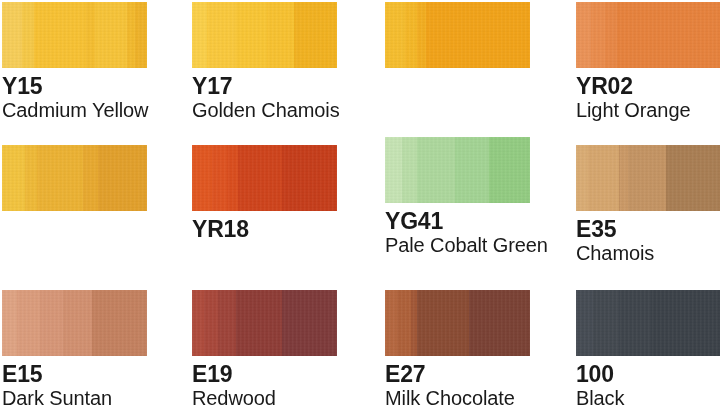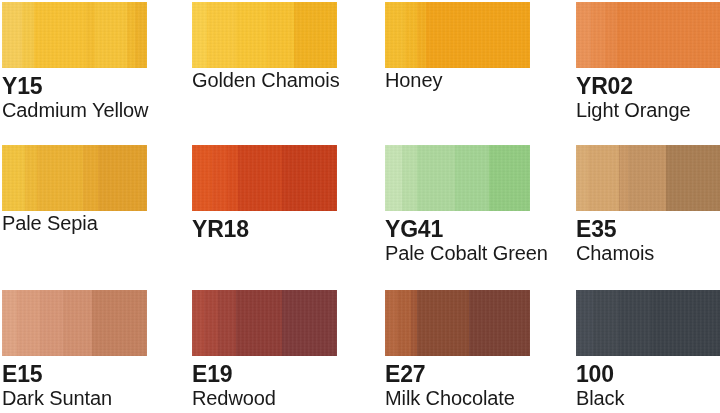--- a/index.html
+++ b/index.html
@@ -99,31 +99,31 @@
     </div>
     <div class="swatch-cell" style="left: 192px; top: 2px;">
       <div class="swatch-chip" style="width: 145px; height: 66px; background: rgb(248, 196, 47);">
         <div class="band" style="left: 0%; width: 10%; background: rgb(251, 208, 72);"></div>
         <div class="band" style="left: 10%; width: 20%; background: rgb(250, 201, 60);"></div>
         <div class="band" style="left: 30%; width: 22%; background: rgb(249, 198, 52);"></div>
         <div class="band" style="left: 52%; width: 18%; background: rgb(248, 194, 48);"></div>
         <div class="band" style="left: 70%; width: 30%; background: rgb(242, 178, 32);"></div>
         <div class="grain"></div>
       </div>
+      <div class="swatch-code">Y17</div>
       <div class="swatch-name">Golden Chamois</div>
     </div>
     <div class="swatch-cell" style="left: 385px; top: 2px;">
       <div class="swatch-chip" style="width: 145px; height: 66px; background: rgb(244, 169, 27);">
         <div class="band" style="left: 0%; width: 14%; background: rgb(246, 190, 46);"></div>
         <div class="band" style="left: 14%; width: 8%; background: rgb(245, 184, 39);"></div>
         <div class="band" style="left: 22%; width: 6%; background: rgb(243, 174, 32);"></div>
         <div class="band" style="left: 28%; width: 72%; background: rgb(242, 163, 24);"></div>
         <div class="grain"></div>
       </div>
-      <div class="swatch-name">Honey</div>
     </div>
     <div class="swatch-cell" style="left: 576px; top: 2px;">
       <div class="swatch-chip" style="width: 145px; height: 66px; background: rgb(232, 131, 60);">
         <div class="band" style="left: 0%; width: 10%; background: rgb(235, 146, 86);"></div>
         <div class="band" style="left: 10%; width: 10%; background: rgb(234, 140, 76);"></div>
         <div class="band" style="left: 20%; width: 8%; background: rgb(232, 135, 69);"></div>
         <div class="band" style="left: 28%; width: 72%; background: rgb(231, 130, 60);"></div>
         <div class="grain"></div>
       </div>
       <div class="swatch-code">YR02</div>
@@ -131,34 +131,33 @@
     </div>
     <div class="swatch-cell" style="left: 2px; top: 145px;">
       <div class="swatch-chip" style="width: 145px; height: 66px; background: rgb(235, 176, 50);">
         <div class="band" style="left: 0%; width: 16%; background: rgb(243, 196, 62);"></div>
         <div class="band" style="left: 16%; width: 8%; background: rgb(239, 186, 55);"></div>
         <div class="band" style="left: 24%; width: 32%; background: rgb(236, 178, 51);"></div>
         <div class="band" style="left: 56%; width: 10%; background: rgb(232, 169, 47);"></div>
         <div class="band" style="left: 66%; width: 34%; background: rgb(226, 160, 43);"></div>
         <div class="grain"></div>
       </div>
-      <div class="swatch-name">Pale Sepia</div>
     </div>
     <div class="swatch-cell" style="left: 192px; top: 145px;">
       <div class="swatch-chip" style="width: 145px; height: 66px; background: rgb(210, 69, 26);">
         <div class="band" style="left: 0%; width: 14%; background: rgb(225, 86, 32);"></div>
         <div class="band" style="left: 14%; width: 10%; background: rgb(222, 82, 32);"></div>
         <div class="band" style="left: 24%; width: 8%; background: rgb(218, 77, 29);"></div>
         <div class="band" style="left: 32%; width: 30%; background: rgb(207, 67, 27);"></div>
         <div class="band" style="left: 62%; width: 38%; background: rgb(198, 61, 26);"></div>
         <div class="grain"></div>
       </div>
       <div class="swatch-code">YR18</div>
     </div>
-    <div class="swatch-cell" style="left: 385px; top: 145px;">
+    <div class="swatch-cell" style="left: 385px; top: 137px;">
       <div class="swatch-chip" style="width: 145px; height: 66px; background: rgb(165, 212, 148);">
         <div class="band" style="left: 0%; width: 12%; background: rgb(198, 228, 180);"></div>
         <div class="band" style="left: 12%; width: 10%; background: rgb(186, 222, 168);"></div>
         <div class="band" style="left: 22%; width: 26%; background: rgb(173, 216, 157);"></div>
         <div class="band" style="left: 48%; width: 24%; background: rgb(163, 212, 148);"></div>
         <div class="band" style="left: 72%; width: 28%; background: rgb(147, 204, 130);"></div>
         <div class="grain"></div>
       </div>
       <div class="swatch-code">YG41</div>
       <div class="swatch-name">Pale Cobalt Green</div>

